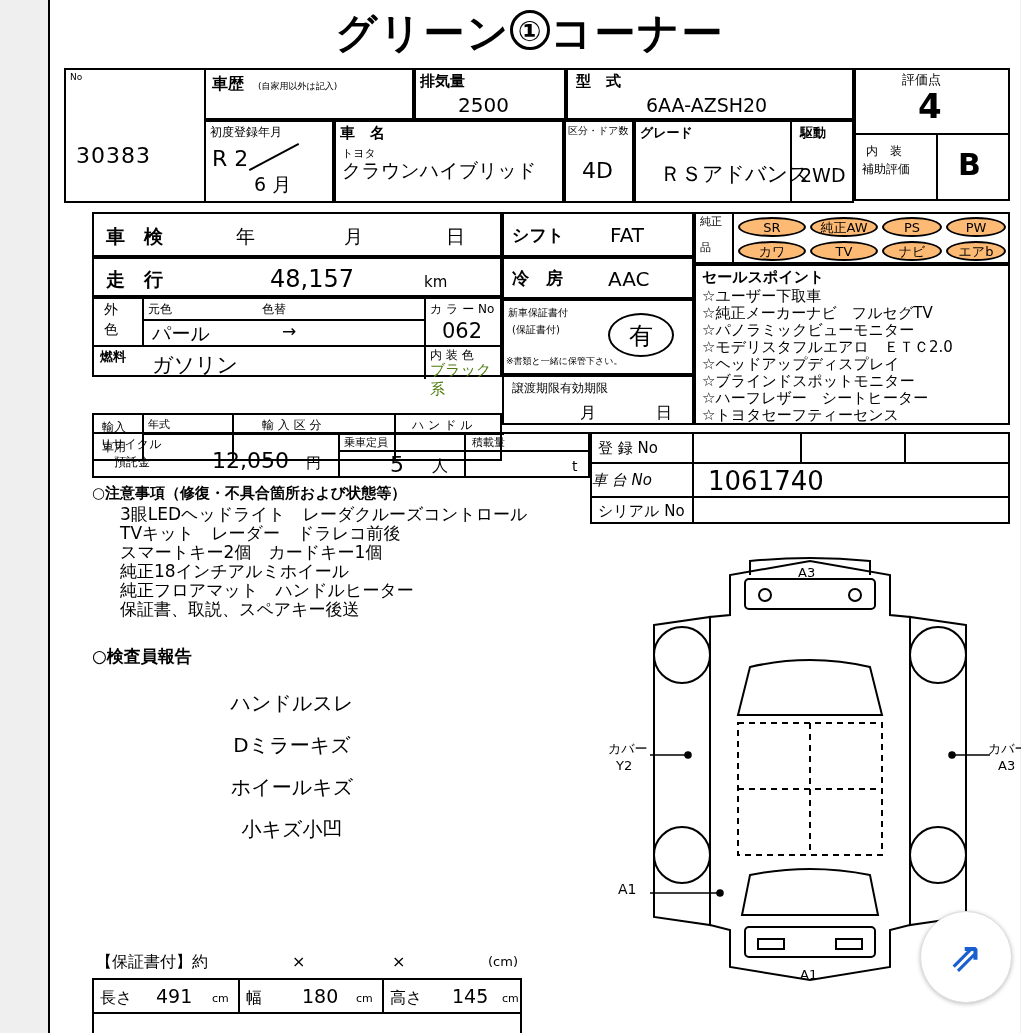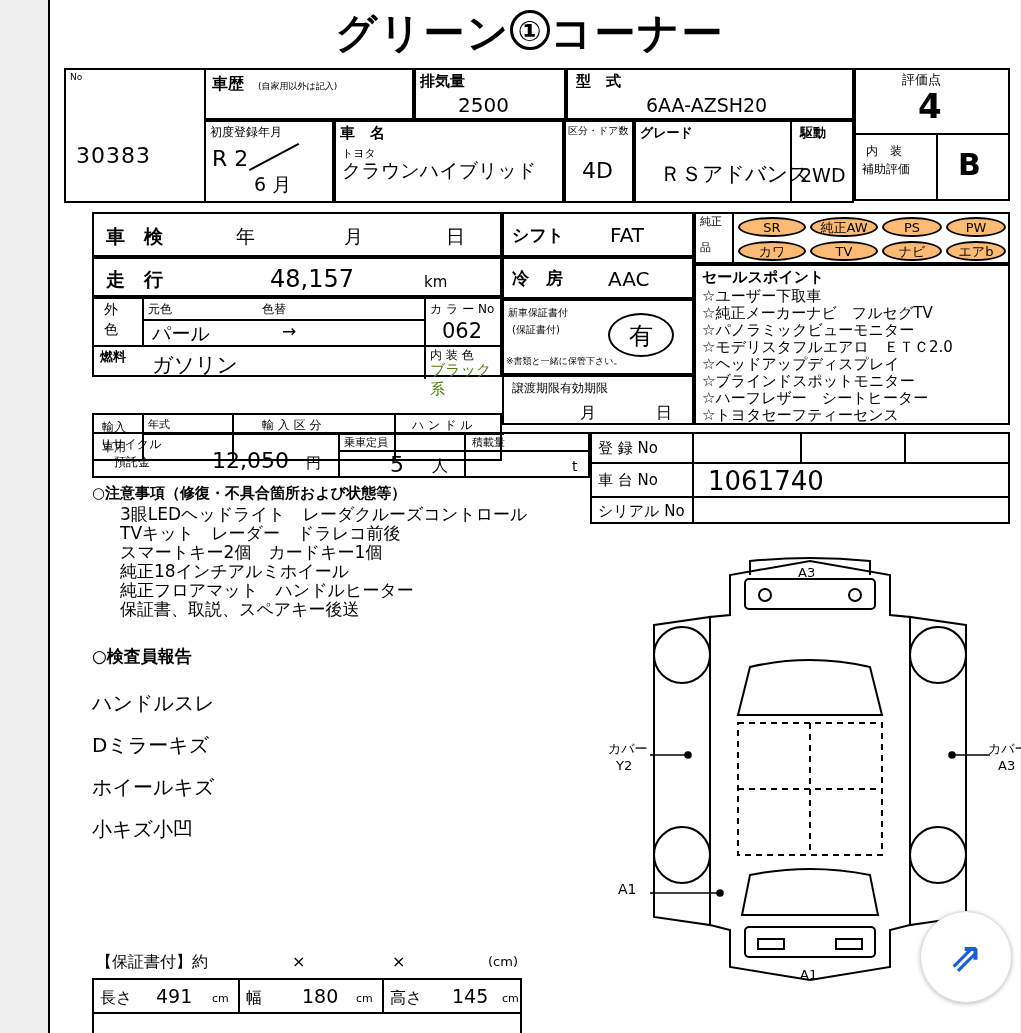--- a/index.html
+++ b/index.html
@@ -349,40 +349,40 @@
   </div>
 
   <div class="box" style="left:540px;top:432px;width:420px;height:92px;">
     <div style="position:absolute;left:100px;top:0;width:2px;height:100%;background:#000;"></div>
     <div style="position:absolute;left:0;top:28px;width:100%;height:2px;background:#000;"></div>
     <div style="position:absolute;left:0;top:62px;width:100%;height:2px;background:#000;"></div>
     <div style="position:absolute;left:208px;top:0;width:2px;height:28px;background:#000;"></div>
     <div style="position:absolute;left:312px;top:0;width:2px;height:28px;background:#000;"></div>
 
     <div class="cell" style="left:6px;top:5px;font-size:15px;">登 録 No</div>
-    <div class="cell" style="left:6px;top:37px;font-size:15px;">車 台 No</div>
+    <div class="cell" style="left:0;top:37px;font-size:15px;font-style:italic;">車 台 No</div>
     <div class="cell" style="left:116px;top:32px;font-size:26px;">1061740</div>
     <div class="cell" style="left:6px;top:68px;font-size:15px;">シリアル No</div>
   </div>
 
   <div style="position:absolute;left:42px;top:484px;width:500px;">
     <div style="font-size:15px;font-weight:bold;">○注意事項（修復・不具合箇所および状態等）</div>
     <div style="margin-left:28px;margin-top:2px;font-size:17px;line-height:19px;">
       <div class="txtline">3眼LEDヘッドライト　レーダクルーズコントロール</div>
       <div class="txtline">TVキット　レーダー　ドラレコ前後</div>
       <div class="txtline">スマートキー2個　カードキー1個</div>
       <div class="txtline">純正18インチアルミホイール</div>
       <div class="txtline">純正フロアマット　ハンドルヒーター</div>
       <div class="txtline">保証書、取説、スペアキー後送</div>
     </div>
   </div>
 
   <div style="position:absolute;left:42px;top:645px;width:400px;">
     <div style="font-size:17px;font-weight:bold;">○検査員報告</div>
-    <div style="margin-top:14px;font-size:20px;line-height:42px;">
+    <div style="margin-top:14px;font-size:20px;line-height:42px;text-align:center;">
       <div class="txtline">ハンドルスレ</div>
       <div class="txtline">Dミラーキズ</div>
       <div class="txtline">ホイールキズ</div>
       <div class="txtline">小キズ小凹</div>
     </div>
   </div>
 
   <div class="diag-wrap">
     <svg width="420" height="430" viewBox="0 0 420 430">
       <g fill="none" stroke="#000" stroke-width="2">

